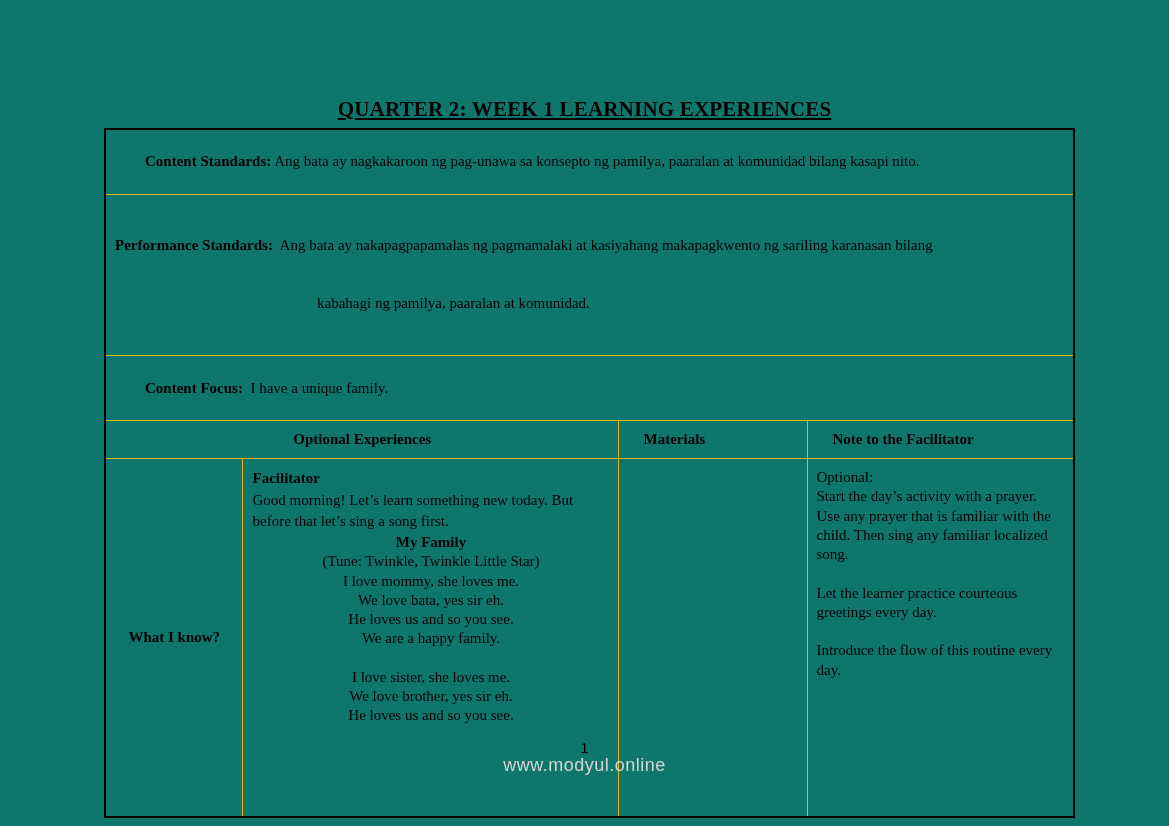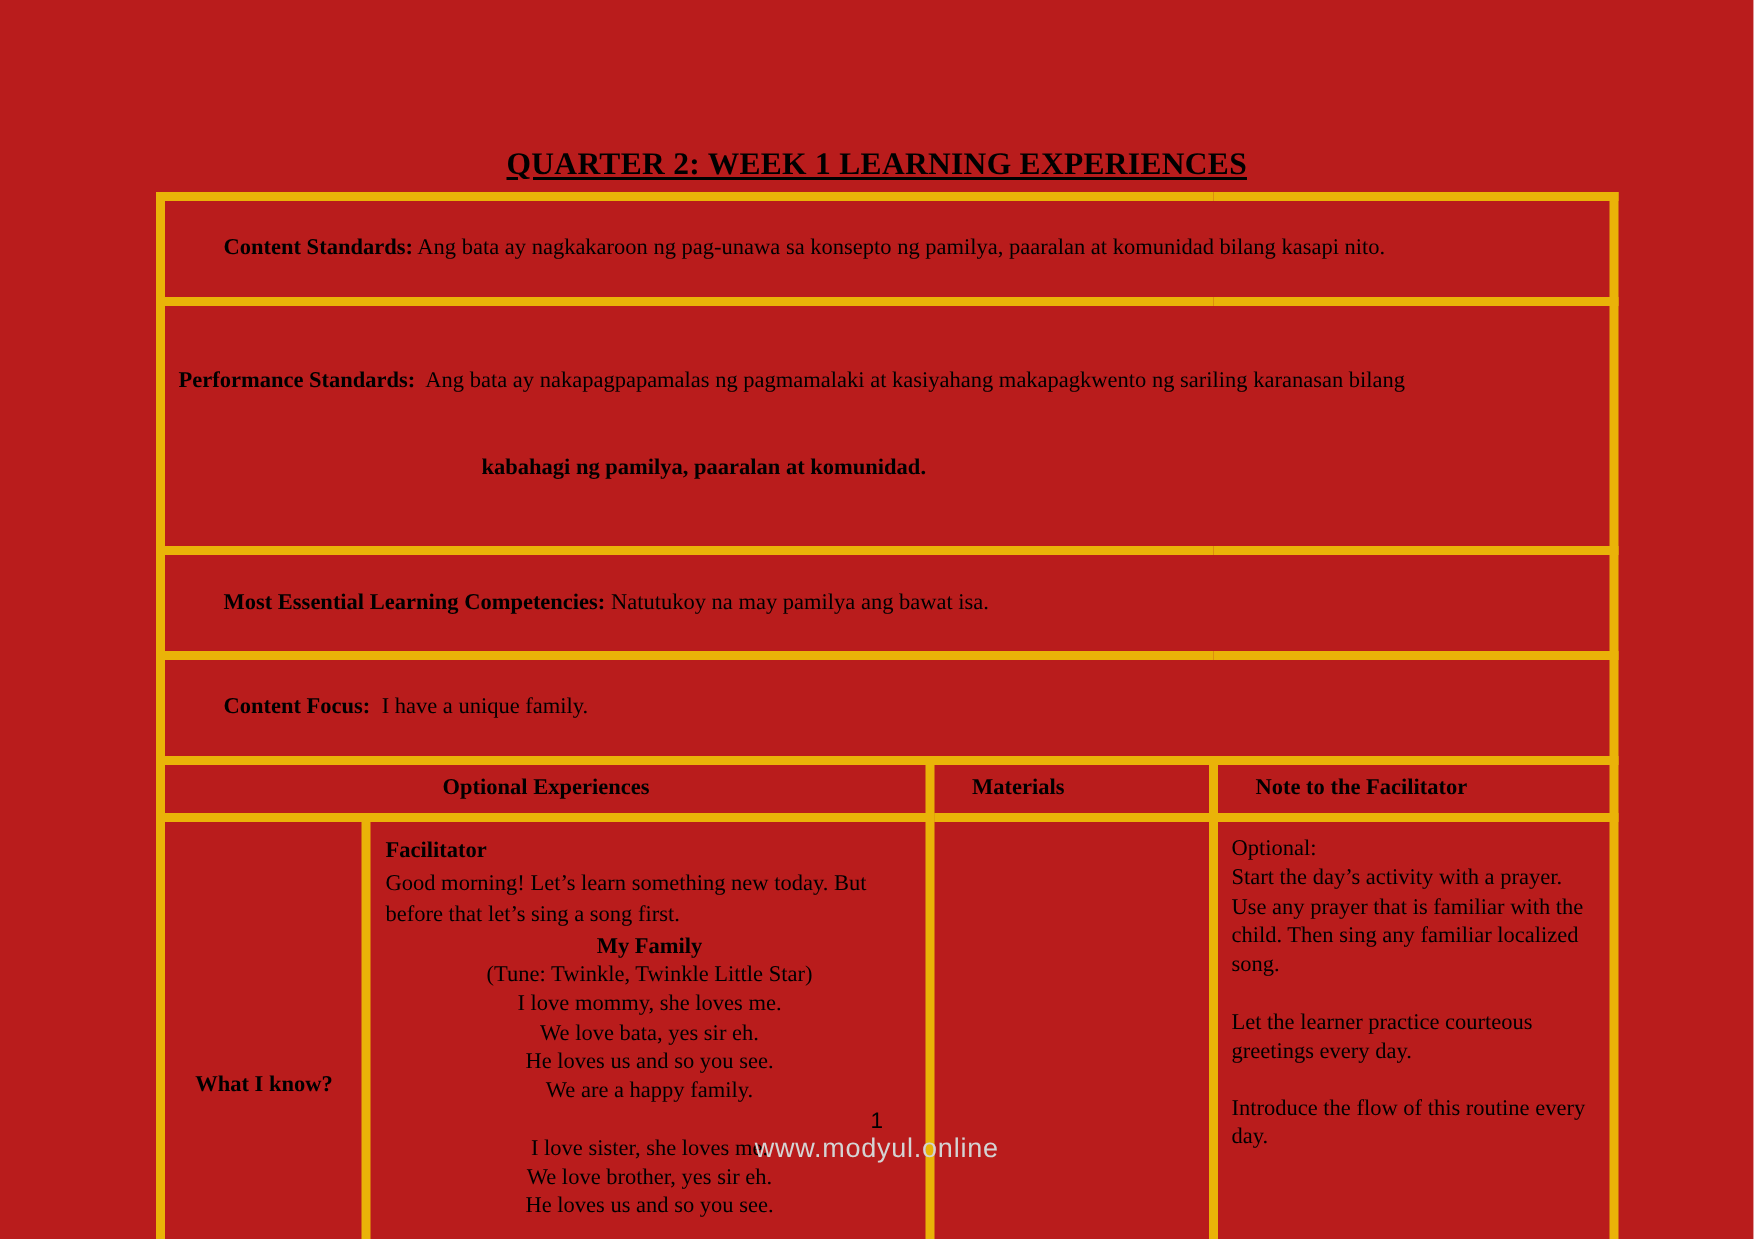--- a/index.html
+++ b/index.html
@@ -1,21 +1,21 @@
 <!DOCTYPE html>
 <html><head>
 <meta charset="utf-8">
 <style>
   * { margin: 0; padding: 0; box-sizing: border-box; }
   html, body { background: #ffffff; }
   .page {
     position: relative;
     width: 1169px;
     height: 826px;
-    background: #b91c1c;
+    background: #0f766e;
     font-family: "Liberation Serif", serif;
     color: #000000;
     overflow: hidden;
   }
   .doc-title {
     position: absolute;
     top: 97px;
     left: 0;
     width: 100%;
     text-align: center;
@@ -28,32 +28,32 @@
     position: absolute;
     left: 104px;
     top: 128px;
     width: 969px;
     border-collapse: collapse;
     table-layout: fixed;
     font-size: 15px;
     line-height: 19.3px;
   }
   table.lesson { border: 2px solid #000; }
-  table.lesson td, table.lesson th { border: 6px solid #eab308; }
+  table.lesson td, table.lesson th { border: 1px solid #eab308; }
   td, th { padding: 3px 8px 3px 9px; vertical-align: middle; text-align: left; }
   .pre { white-space: pre-wrap; }
   .b { font-weight: bold; }
   .r1 { height: 36px; }
   .r2 { height: 55px; }
   .r3 { height: 37px; }
   .r4 { height: 36px; padding-left: 44px; }
   .r5 { height: 38px; }
   .r6 { height: 37px; }
   .r7 { height: 358px; }
-  .ps-line2 { padding-left: 202px; font-weight: bold; }
+  .ps-line2 { padding-left: 202px; }
   th.hdr-center { text-align: center; font-weight: bold; }
   th.hdr-left { text-align: left; font-weight: bold; padding-left: 25px; }
   td.row-label { font-weight: bold; vertical-align: middle; line-height: 19px; }
   td.know-label { font-weight: bold; text-align: center; vertical-align: middle; }
   td.exp-cell { vertical-align: top; padding: 9px 8px 0 10px; }
   td.note-cell { vertical-align: top; padding: 9px 10px 0 9px; }
   td.materials-cell { vertical-align: top; }
   .intro-line { line-height: 21.6px; }
   .ctr { text-align: center; }
   .sp19 { height: 19px; }
@@ -101,25 +101,20 @@
       </td>
     </tr>
 
     <tr class="r2">
       <td colspan="4" class="pre">
         <div><span class="b">Performance Standards:</span><span>  Ang bata ay nakapagpapamalas ng pagmamalaki at kasiyahang makapagkwento ng sariling karanasan bilang</span></div>
         <div class="ps-line2">kabahagi ng pamilya, paaralan at komunidad.</div>
       </td>
     </tr>
 
-    <tr class="r3">
-      <td colspan="4" class="pre">
-        <span class="b">Most Essential Learning Competencies:</span><span> Natutukoy na may pamilya ang bawat isa.</span>
-      </td>
-    </tr>
 
     <tr class="r4">
       <td colspan="4" class="pre">
         <span class="b">Content Focus:</span><span>  I have a unique family.</span>
       </td>
     </tr>
 
     <tr class="r5">
       <th colspan="2" class="hdr-center">Optional Experiences</th>
       <th class="hdr-left">Materials</th>

